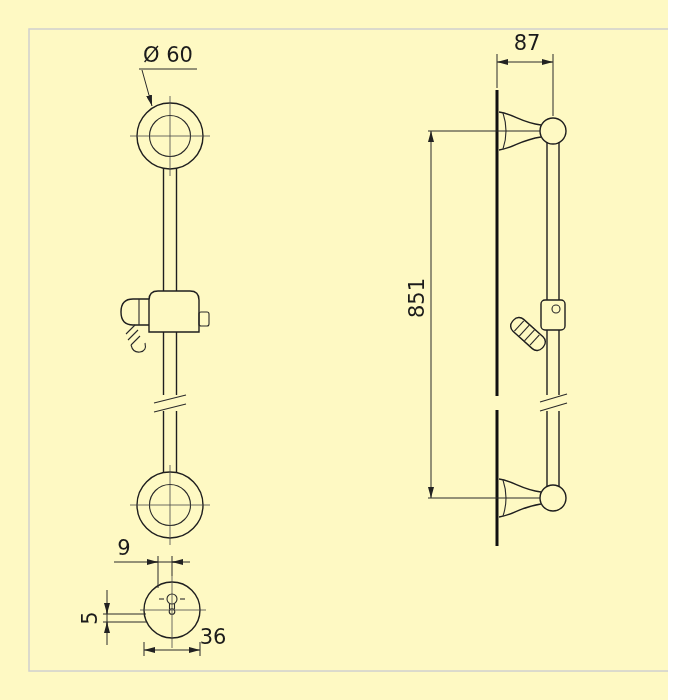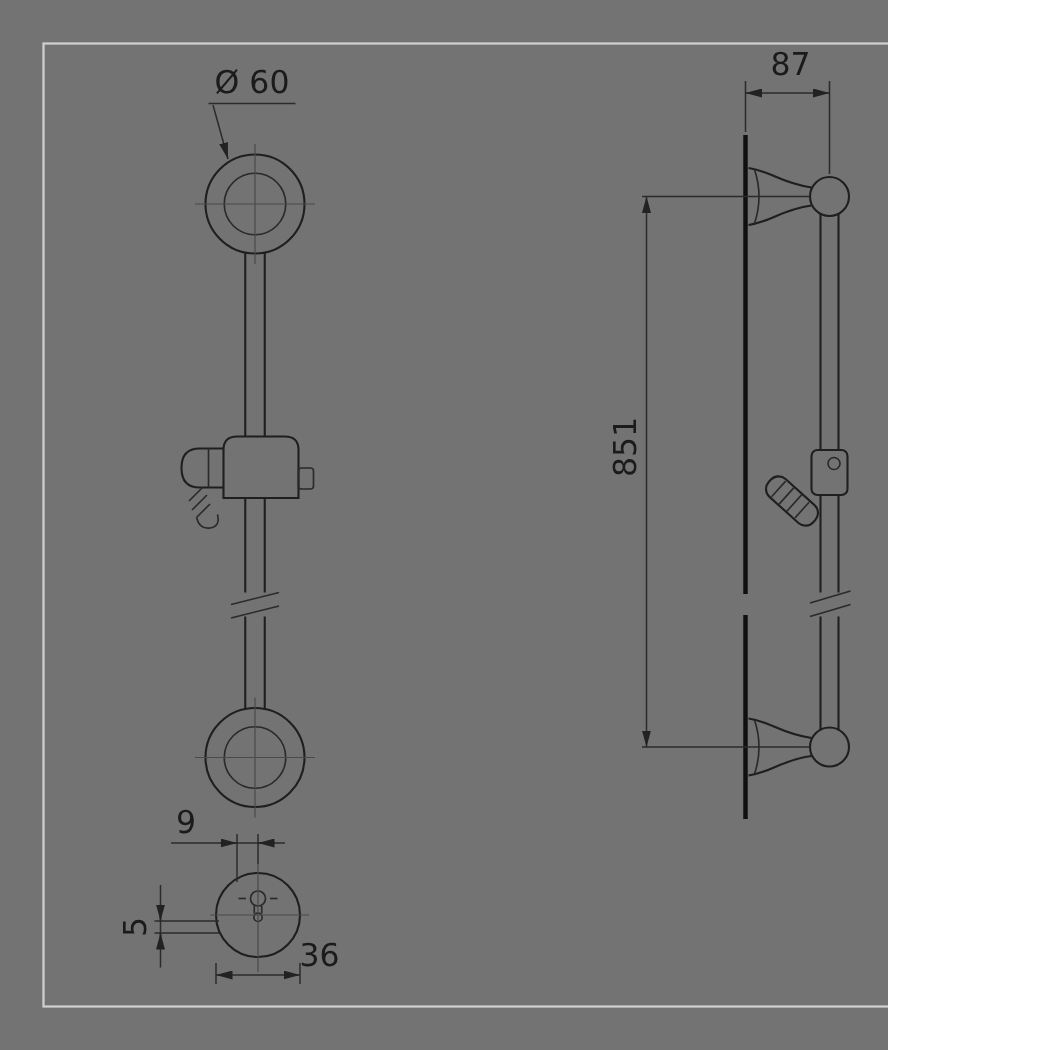--- a/index.html
+++ b/index.html
@@ -1,16 +1,16 @@
 <!DOCTYPE html>
 <html><head>
 <meta charset="utf-8">
 <style>
   html,body{margin:0;padding:0;background:#ffffff;}
-  .stage{width:592px;height:700px;position:relative;background:#737373;overflow:hidden;}
+  .stage{width:668px;height:700px;position:relative;background:#fef9c3;overflow:hidden;}
   svg{display:block;}
   .ol  {fill:none;stroke:#1f1f1f;stroke-width:1.4;}
   .ol2 {fill:none;stroke:#2a2a2a;stroke-width:1.1;}
   .dim {fill:none;stroke:#2b2b2b;stroke-width:1;}
   .cl  {fill:none;stroke:#4a4a4a;stroke-width:0.8;}
   .wall{fill:none;stroke:#101010;stroke-width:3;}
   .dimtext{font-family:"DejaVu Sans",sans-serif;font-size:21px;fill:#1b1b1b;}
 </style>
 </head>
 <body>

